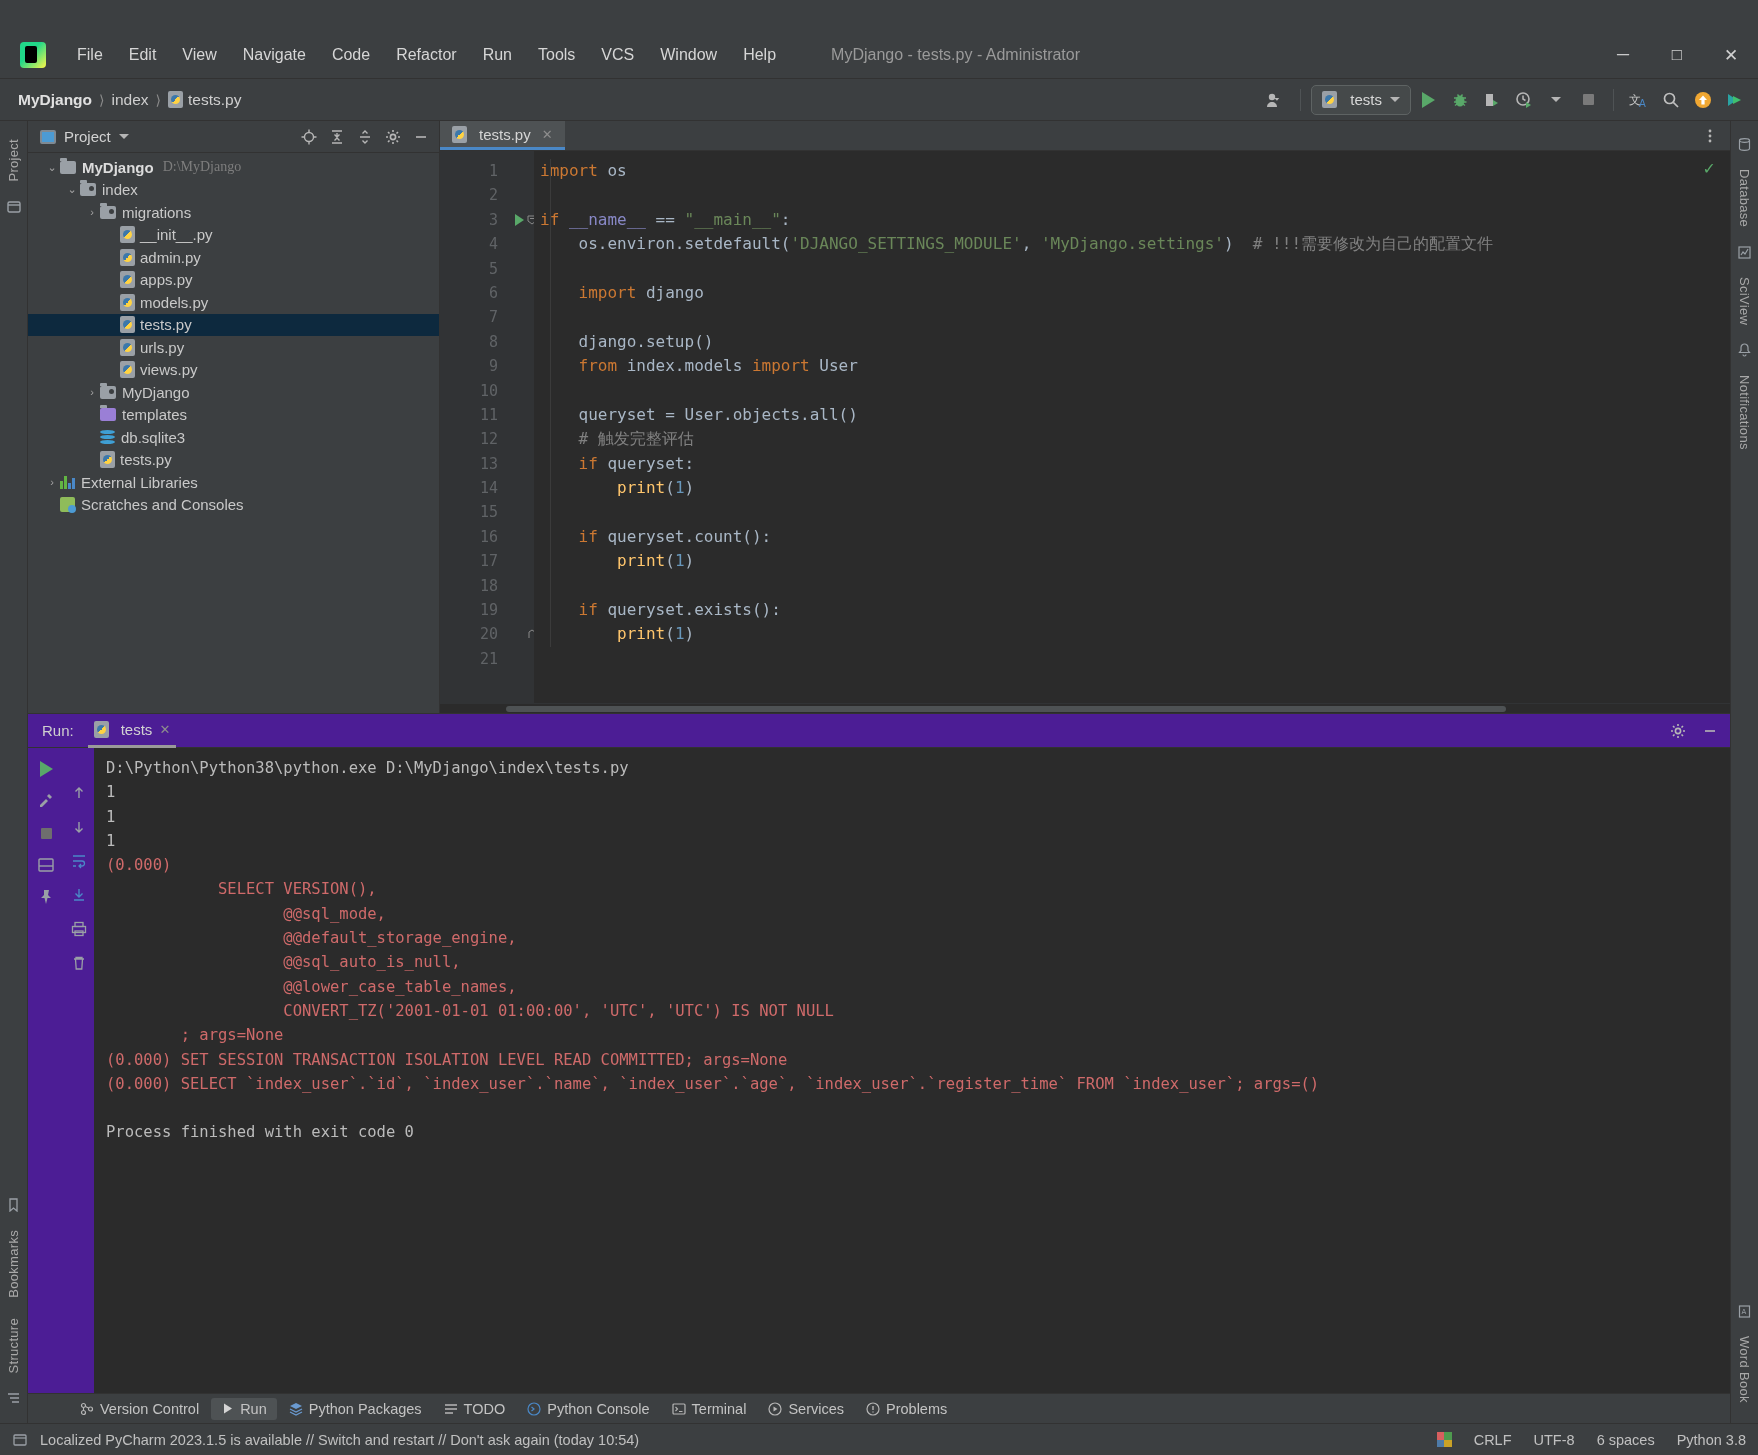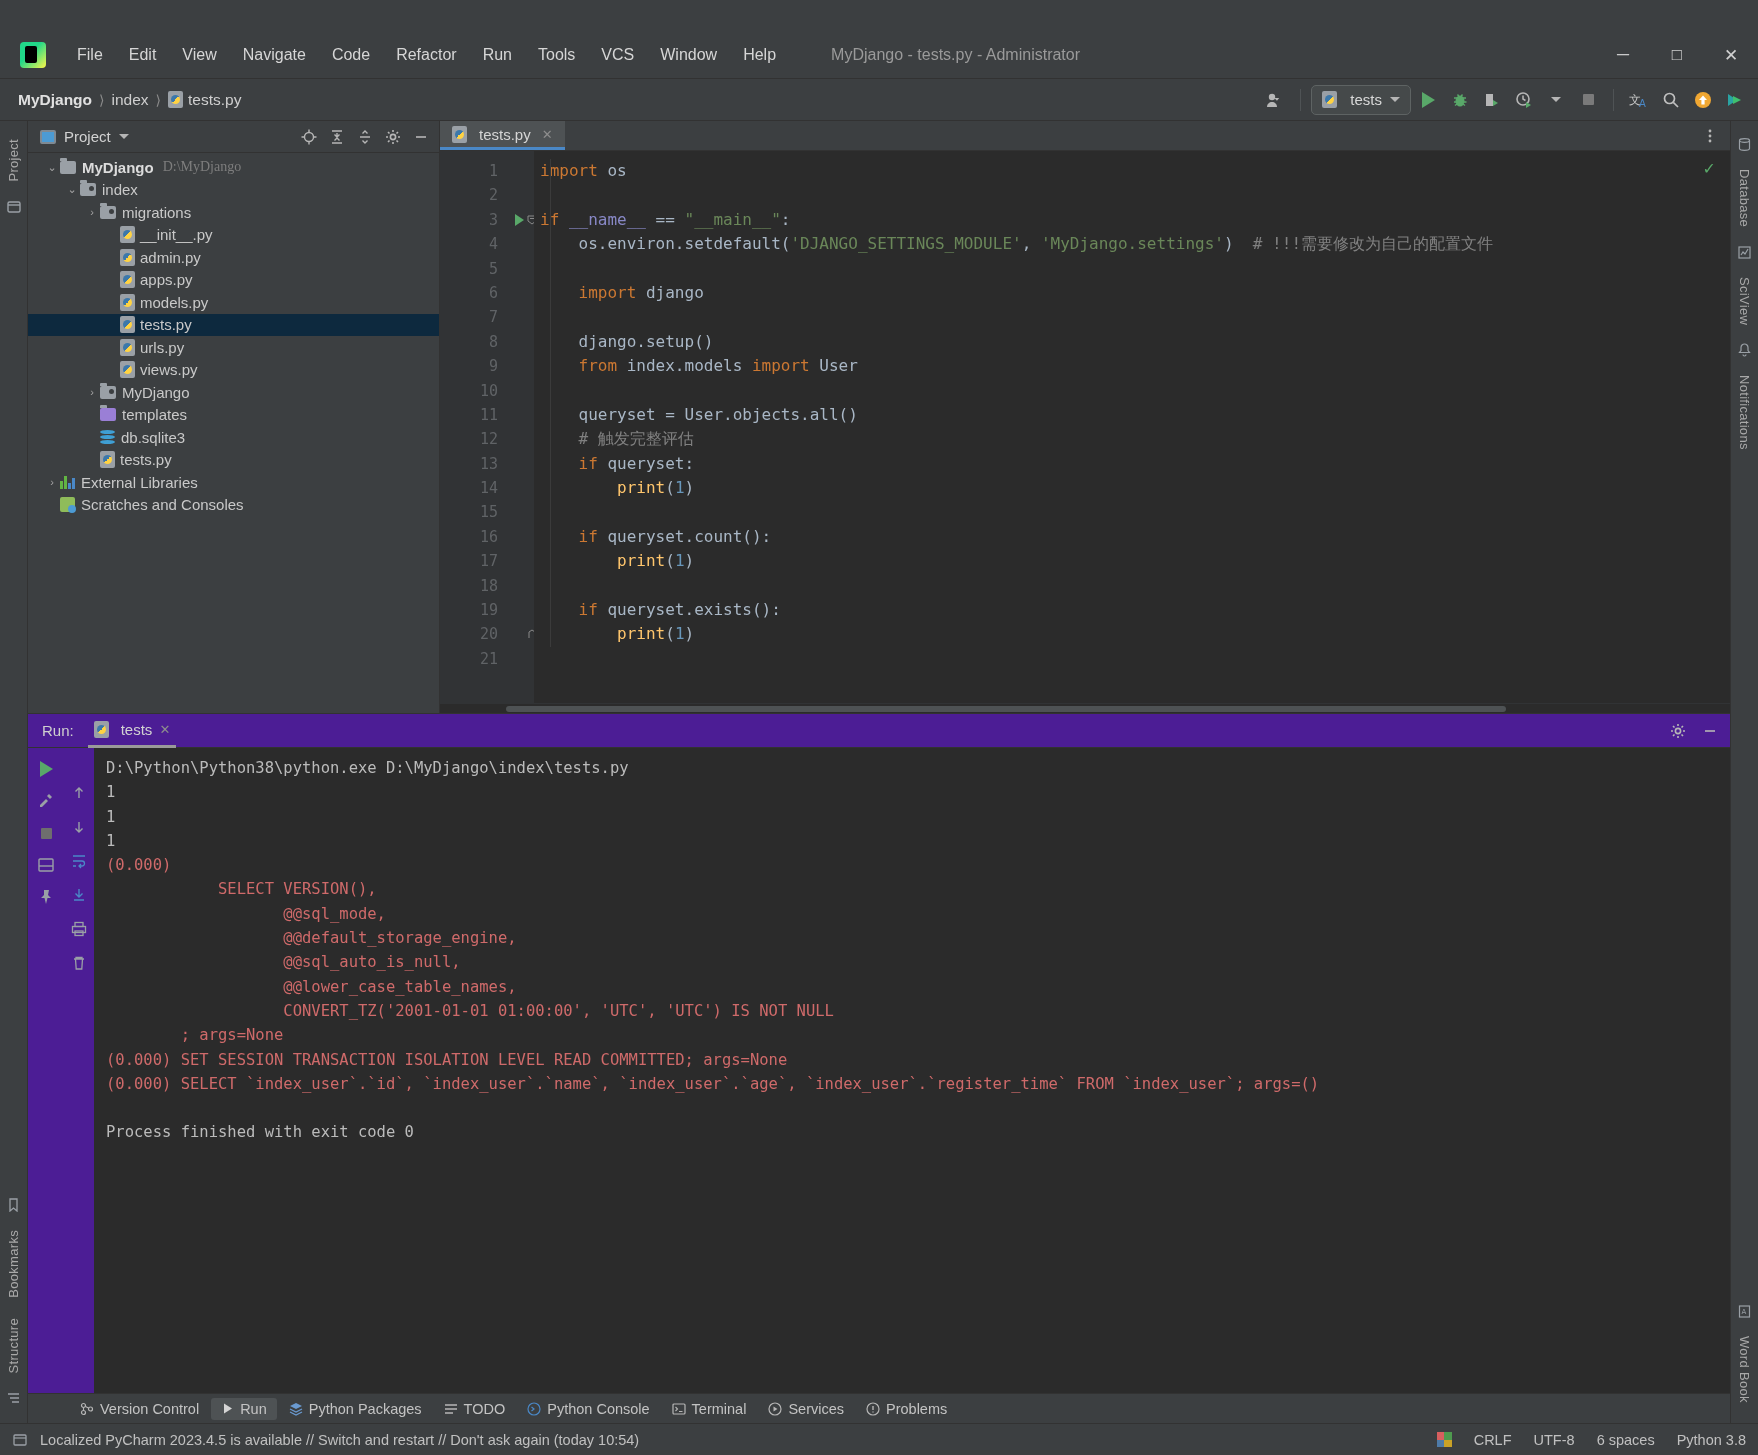--- a/index.html
+++ b/index.html
@@ -769,21 +769,21 @@
     </div>
   </div>
 
   <div class="statusbar">
     <span class="mini-icon">
       <svg width="14" height="14" viewBox="0 0 14 14">
           <rect x="1" y="2" width="12" height="10" rx="1" fill="none" stroke="#9aa0a6" stroke-width="1.3"></rect>
           <path d="M1 5h12" stroke="#9aa0a6" stroke-width="1.2"></path>
         </svg>
     </span>
-    <span class="sb-msg">Localized PyCharm 2023.4.5 is available // Switch and restart // Don't ask again (today 10:54)</span>
+    <span class="sb-msg">Localized PyCharm 2023.1.5 is available // Switch and restart // Don't ask again (today 10:54)</span>
     <div class="sb-right">
       <span class="sb-swatch">
           <i></i>
           <i></i>
           <i></i>
           <i></i>
         </span>
       <span class="sb-item">CRLF</span>
       <span class="sb-item">UTF-8</span>
       <span class="sb-item">6 spaces</span>

